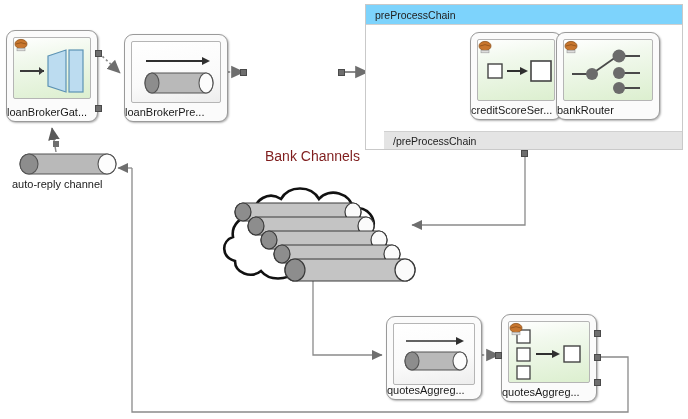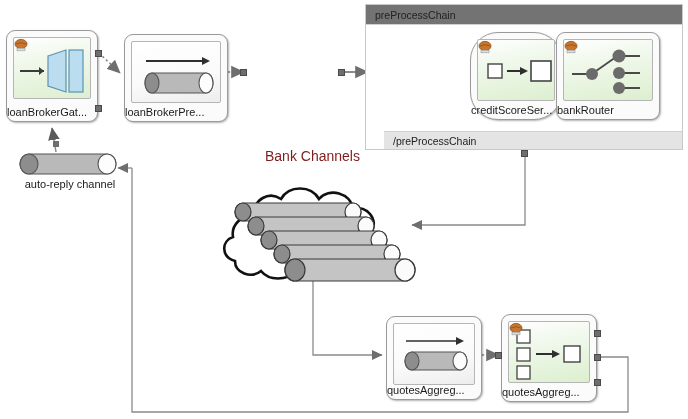--- a/index.html
+++ b/index.html
@@ -19,21 +19,21 @@
   .node .lbl{position:absolute;left:0;right:0;bottom:3px;
         font-size:11px;color:#1a1a1a;white-space:nowrap;overflow:hidden;}
   .bean{position:absolute;right:3px;bottom:2px;width:14px;height:14px;}
 
   
   .handle{position:absolute;width:7px;height:7px;background:#6e6e6e;
           border:1px solid #4a4a4a;box-sizing:border-box;}
 
   
   .container-box{position:absolute;box-sizing:border-box;border:1px solid #c9c9c9;background:#ffffff;}
-  .container-title{position:absolute;left:0;right:0;top:0;height:20px;background:#737373;
+  .container-title{position:absolute;left:0;right:0;top:0;height:20px;background:#7dd3fc;
         border-bottom:1px solid #d0d0d0;font-size:10.5px;color:#222;
         line-height:20px;padding-left:9px;box-sizing:border-box;}
   .container-footer{position:absolute;left:0;right:0;bottom:0;height:18px;background:#e4e4e4;
         border-top:1px solid #d0d0d0;font-size:10.5px;color:#222;
         line-height:18px;padding-left:9px;box-sizing:border-box;margin-left:18px;}
 
   
   .cloud-title{position:absolute;font-size:14px;color:#7f1d1d;font-weight:normal;}
   .chan-label{position:absolute;font-size:11px;color:#1a1a1a;white-space:nowrap;}
 
@@ -126,21 +126,21 @@
         <ellipse cx="20" cy="41" rx="7" ry="10" fill="#8d8d8d" stroke="#555" stroke-width="1.1"></ellipse>
         <ellipse cx="74" cy="41" rx="7" ry="10" fill="#fdfdfd" stroke="#555" stroke-width="1.1"></ellipse>
       </svg>
     </div>
     <div class="lbl">loanBrokerPre...</div>
   </div>
 
   <div class="handle" style="left:240px;top:69px;"></div>
   <div class="handle" style="left:338px;top:69px;"></div>
 
-  <div class="node" style="left:470px;top:32px;width:92px;height:88px;border-radius:28px;">
+  <div class="node" style="left:470px;top:32px;width:92px;height:88px;">
     <div class="inner green">
       <svg width="80" height="60">
         <rect x="10" y="24" width="14" height="14" fill="#fff" stroke="#444" stroke-width="1.4"></rect>
         <line x1="29" y1="31" x2="47" y2="31" stroke="#2f2f2f" stroke-width="1.8"></line>
         <path d="M50,31 L42,27 L42,35 z" fill="#2f2f2f"></path>
         <rect x="53" y="21" width="20" height="20" fill="#fff" stroke="#444" stroke-width="1.6"></rect>
       </svg>
       <svg class="bean" viewBox="0 0 14 14">
         <ellipse cx="7" cy="6" rx="6" ry="4.6" fill="#c8762e" stroke="#8d4f18" stroke-width="0.8"></ellipse>
         <path d="M2,6 Q7,3.4 12,6" stroke="#8d4f18" stroke-width="0.8" fill="none"></path>
@@ -173,21 +173,21 @@
   </div>
   <div class="handle" style="left:521px;top:150px;"></div>
 
   <div style="position:absolute;left:18px;top:152px;width:100px;height:24px;">
     <svg width="100" height="24">
       <path d="M11,2 h78 a9,10 0 0 1 0,20 h-78 a9,10 0 0 1 0,-20 z" fill="#b9b9b9" stroke="#555" stroke-width="1.1"></path>
       <ellipse cx="11" cy="12" rx="9" ry="10" fill="#8d8d8d" stroke="#555" stroke-width="1.1"></ellipse>
       <ellipse cx="89" cy="12" rx="9" ry="10" fill="#fdfdfd" stroke="#555" stroke-width="1.1"></ellipse>
     </svg>
   </div>
-  <div class="chan-label" style="left:12px;top:178px;width:116px;text-align:center;">auto-reply channel</div>
+  <div class="chan-label" style="left:12px;top:178px;width:116px;">auto-reply channel</div>
 
   <div class="cloud-title" style="left:265px;top:148px;">Bank Channels</div>
 
   <div style="position:absolute;left:205px;top:165px;width:200px;height:120px;">
     <svg width="200" height="120">
       <path d="M44,52
                C30,52 20,62 22,74
                C10,78 10,94 24,98
                C24,110 40,116 50,108
                C58,118 76,118 84,108

